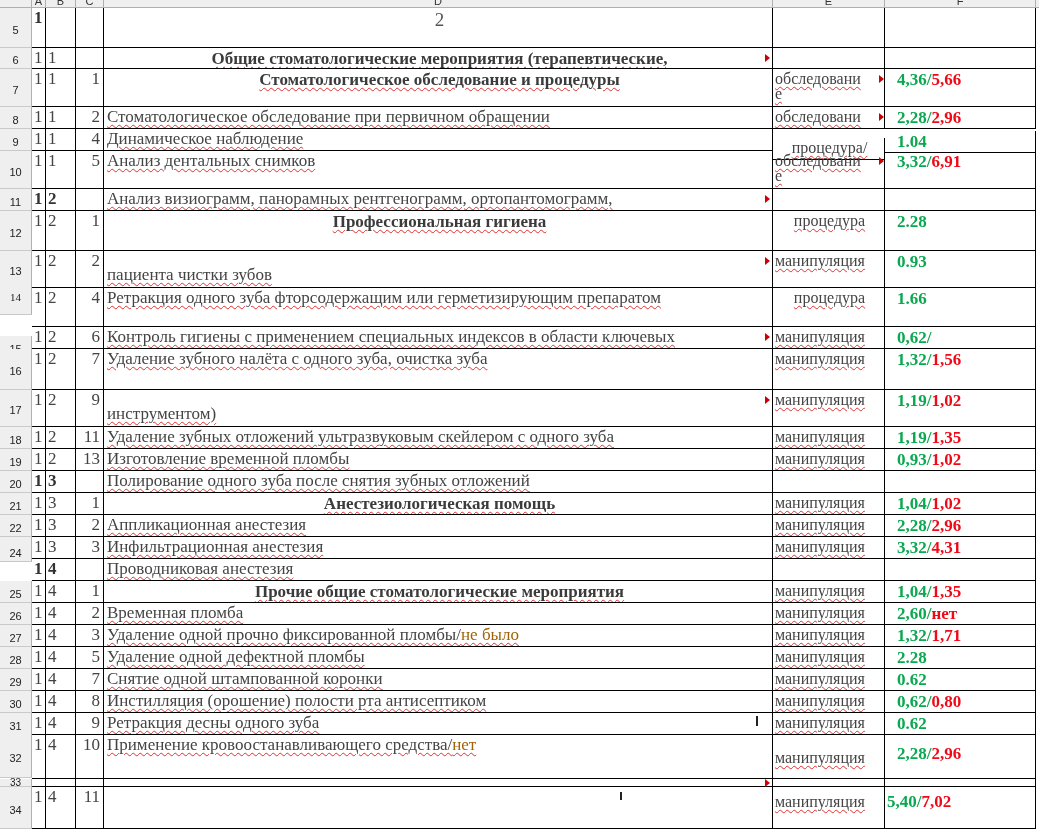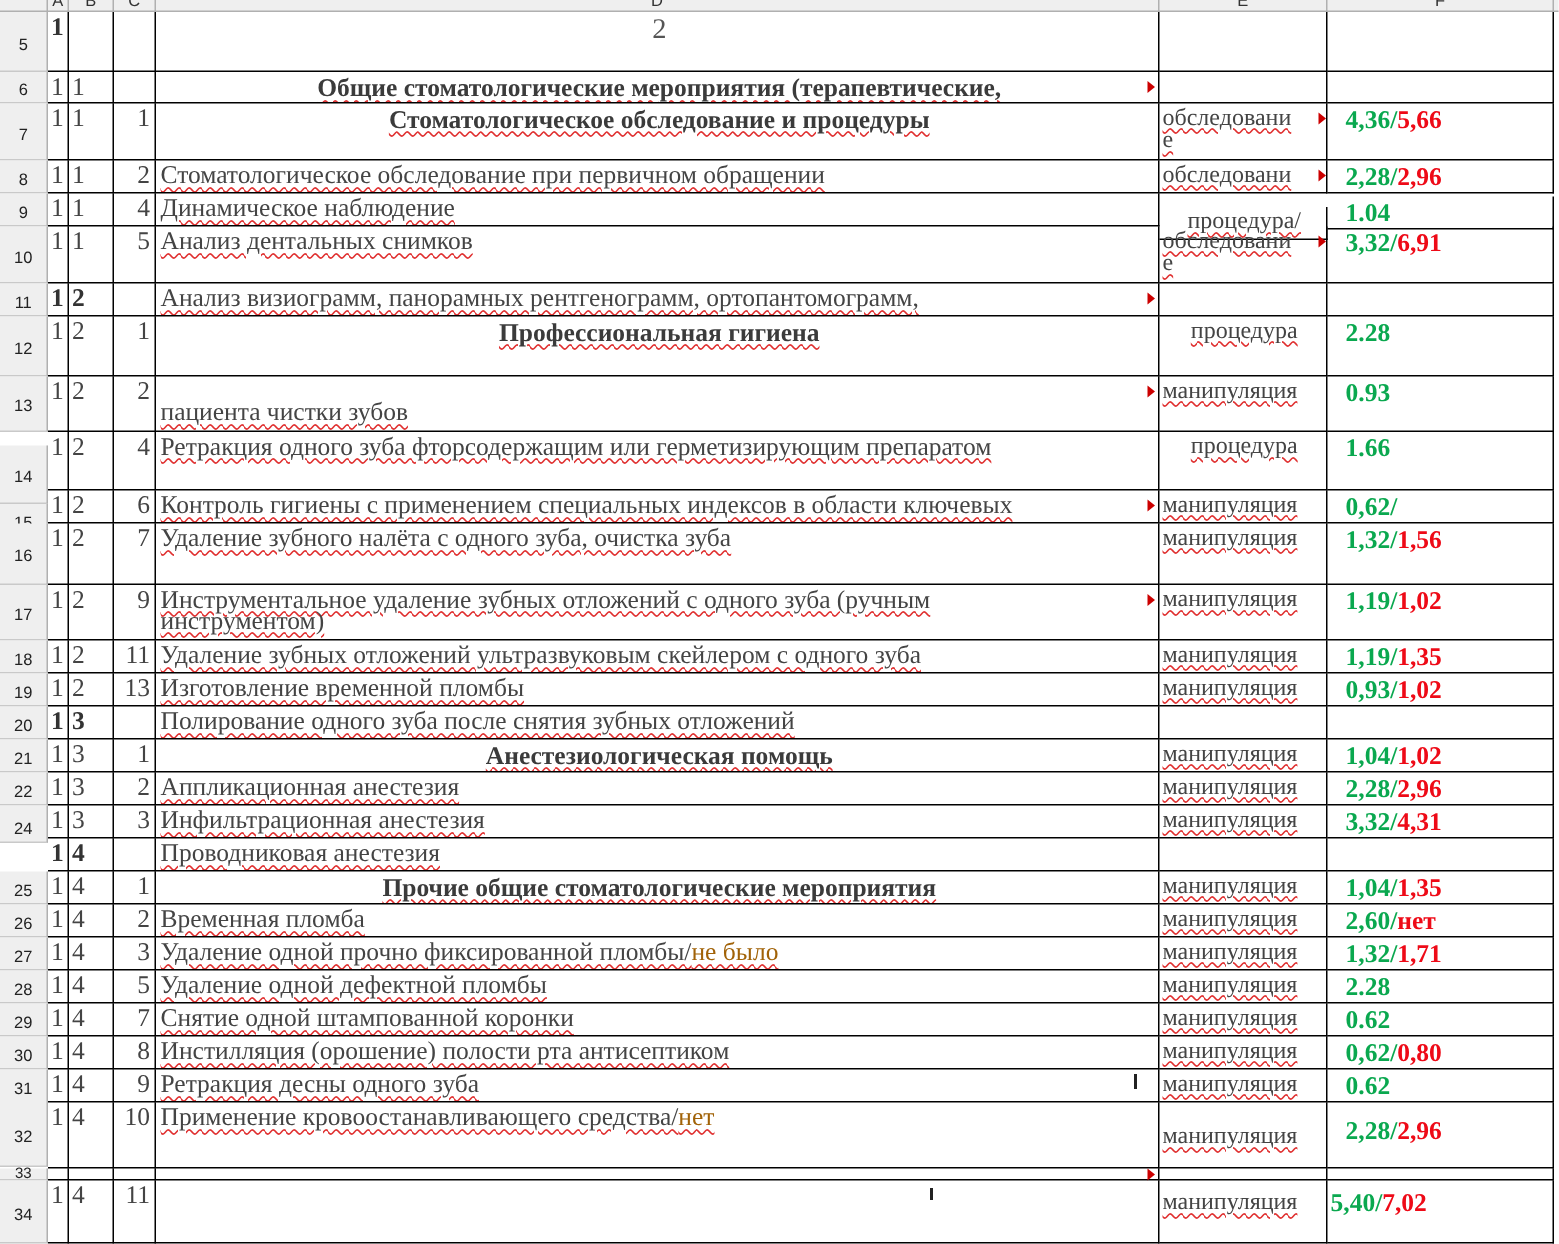--- a/index.html
+++ b/index.html
@@ -99,21 +99,21 @@
     <div class="cell e ctr" style="left: 773px; width: 112px; top: 211px; height: 40px;"><span class="t">процедура</span></div>
     <div class="cell f" style="left: 885px; width: 151px; top: 211px; height: 40px;"><span class="g">2.28</span><span class="r"></span></div>
     <div class="rowhdr" style="top: 251px; height: 37px;">13</div>
     <div class="cell n" style="left: 32px; width: 14px; top: 251px; height: 37px;">1</div>
     <div class="cell n" style="left: 46px; width: 30px; top: 251px; height: 37px;">2</div>
     <div class="cell c" style="left: 76px; width: 28px; top: 251px; height: 37px;">2</div>
     <div class="cell d" style="left: 104px; width: 669px; top: 251px; height: 37px;"><br><span class="t" style="position: relative; top: -4px;">пациента чистки зубов</span></div>
     <div class="marker" style="left: 765px; top: 257px;"></div>
     <div class="cell e" style="left: 773px; width: 112px; top: 251px; height: 37px;"><span class="t">манипуляция</span></div>
     <div class="cell f" style="left: 885px; width: 151px; top: 251px; height: 37px;"><span class="g">0.93</span><span class="r"></span></div>
-    <div class="rowhdr" style="top: 297px; height: 39px;">14</div>
+    <div class="rowhdr" style="top: 276px; height: 39px; font-family: Liberation Serif, serif;">14</div>
     <div class="cell n" style="left: 32px; width: 14px; top: 288px; height: 39px;">1</div>
     <div class="cell n" style="left: 46px; width: 30px; top: 288px; height: 39px;">2</div>
     <div class="cell c" style="left: 76px; width: 28px; top: 288px; height: 39px;">4</div>
     <div class="cell d" style="left: 104px; width: 669px; top: 288px; height: 39px;"><span class="t">Ретракция одного зуба фторсодержащим или герметизирующим препаратом</span></div>
     <div class="cell e ctr" style="left: 773px; width: 112px; top: 288px; height: 39px;"><span class="t">процедура</span></div>
     <div class="cell f" style="left: 885px; width: 151px; top: 288px; height: 39px;"><span class="g">1.66</span><span class="r"></span></div>
     <div class="rowhdr" style="top: 313px; height: 22px; margin-top: 23px;">15</div>
     <div class="cell n" style="left: 32px; width: 14px; top: 327px; height: 22px;">1</div>
     <div class="cell n" style="left: 46px; width: 30px; top: 327px; height: 22px;">2</div>
     <div class="cell c" style="left: 76px; width: 28px; top: 327px; height: 22px;">6</div>
@@ -125,21 +125,21 @@
     <div class="cell n" style="left: 32px; width: 14px; top: 349px; height: 41px;">1</div>
     <div class="cell n" style="left: 46px; width: 30px; top: 349px; height: 41px;">2</div>
     <div class="cell c" style="left: 76px; width: 28px; top: 349px; height: 41px;">7</div>
     <div class="cell d" style="left: 104px; width: 669px; top: 349px; height: 41px;"><span class="t">Удаление зубного налёта с одного зуба, очистка зуба</span></div>
     <div class="cell e" style="left: 773px; width: 112px; top: 349px; height: 41px;"><span class="t">манипуляция</span></div>
     <div class="cell f" style="left: 885px; width: 151px; top: 349px; height: 41px;"><span class="g">1,32/</span><span class="r">1,56</span></div>
     <div class="rowhdr" style="top: 390px; height: 37px;">17</div>
     <div class="cell n" style="left: 32px; width: 14px; top: 390px; height: 37px;">1</div>
     <div class="cell n" style="left: 46px; width: 30px; top: 390px; height: 37px;">2</div>
     <div class="cell c" style="left: 76px; width: 28px; top: 390px; height: 37px;">9</div>
-    <div class="cell d" style="left: 104px; width: 669px; top: 390px; height: 37px;"><span class="t">Инструментальное удаление зубных отложений с одного зуба (ручным</span><br><span class="t" style="position: relative; top: -4px;">инструментом)</span></div>
+    <div class="cell d" style="left: 104px; width: 669px; top: 390px; height: 37px;"><br><span class="t" style="position: relative; top: -4px;">инструментом)</span></div>
     <div class="marker" style="left: 765px; top: 396px;"></div>
     <div class="cell e" style="left: 773px; width: 112px; top: 390px; height: 37px;"><span class="t">манипуляция</span></div>
     <div class="cell f" style="left: 885px; width: 151px; top: 390px; height: 37px;"><span class="g">1,19/</span><span class="r">1,02</span></div>
     <div class="rowhdr" style="top: 427px; height: 22px;">18</div>
     <div class="cell n" style="left: 32px; width: 14px; top: 427px; height: 22px;">1</div>
     <div class="cell n" style="left: 46px; width: 30px; top: 427px; height: 22px;">2</div>
     <div class="cell c" style="left: 76px; width: 28px; top: 427px; height: 22px;">11</div>
     <div class="cell d" style="left: 104px; width: 669px; top: 427px; height: 22px;"><span class="t">Удаление зубных отложений ультразвуковым скейлером с одного зуба</span></div>
     <div class="cell e" style="left: 773px; width: 112px; top: 427px; height: 22px;"><span class="t">манипуляция</span></div>
     <div class="cell f" style="left: 885px; width: 151px; top: 427px; height: 22px;"><span class="g">1,19/</span><span class="r">1,35</span></div>

